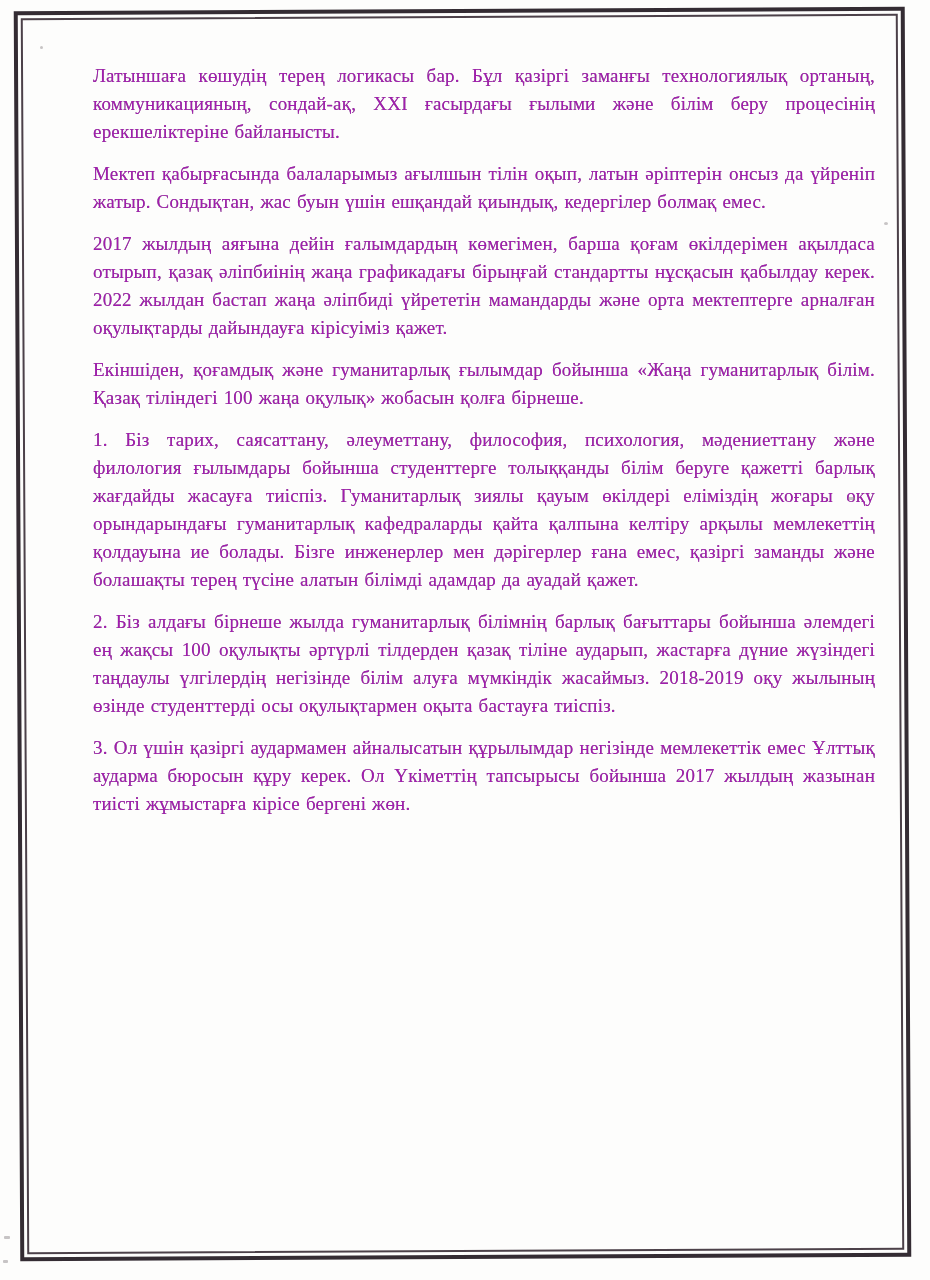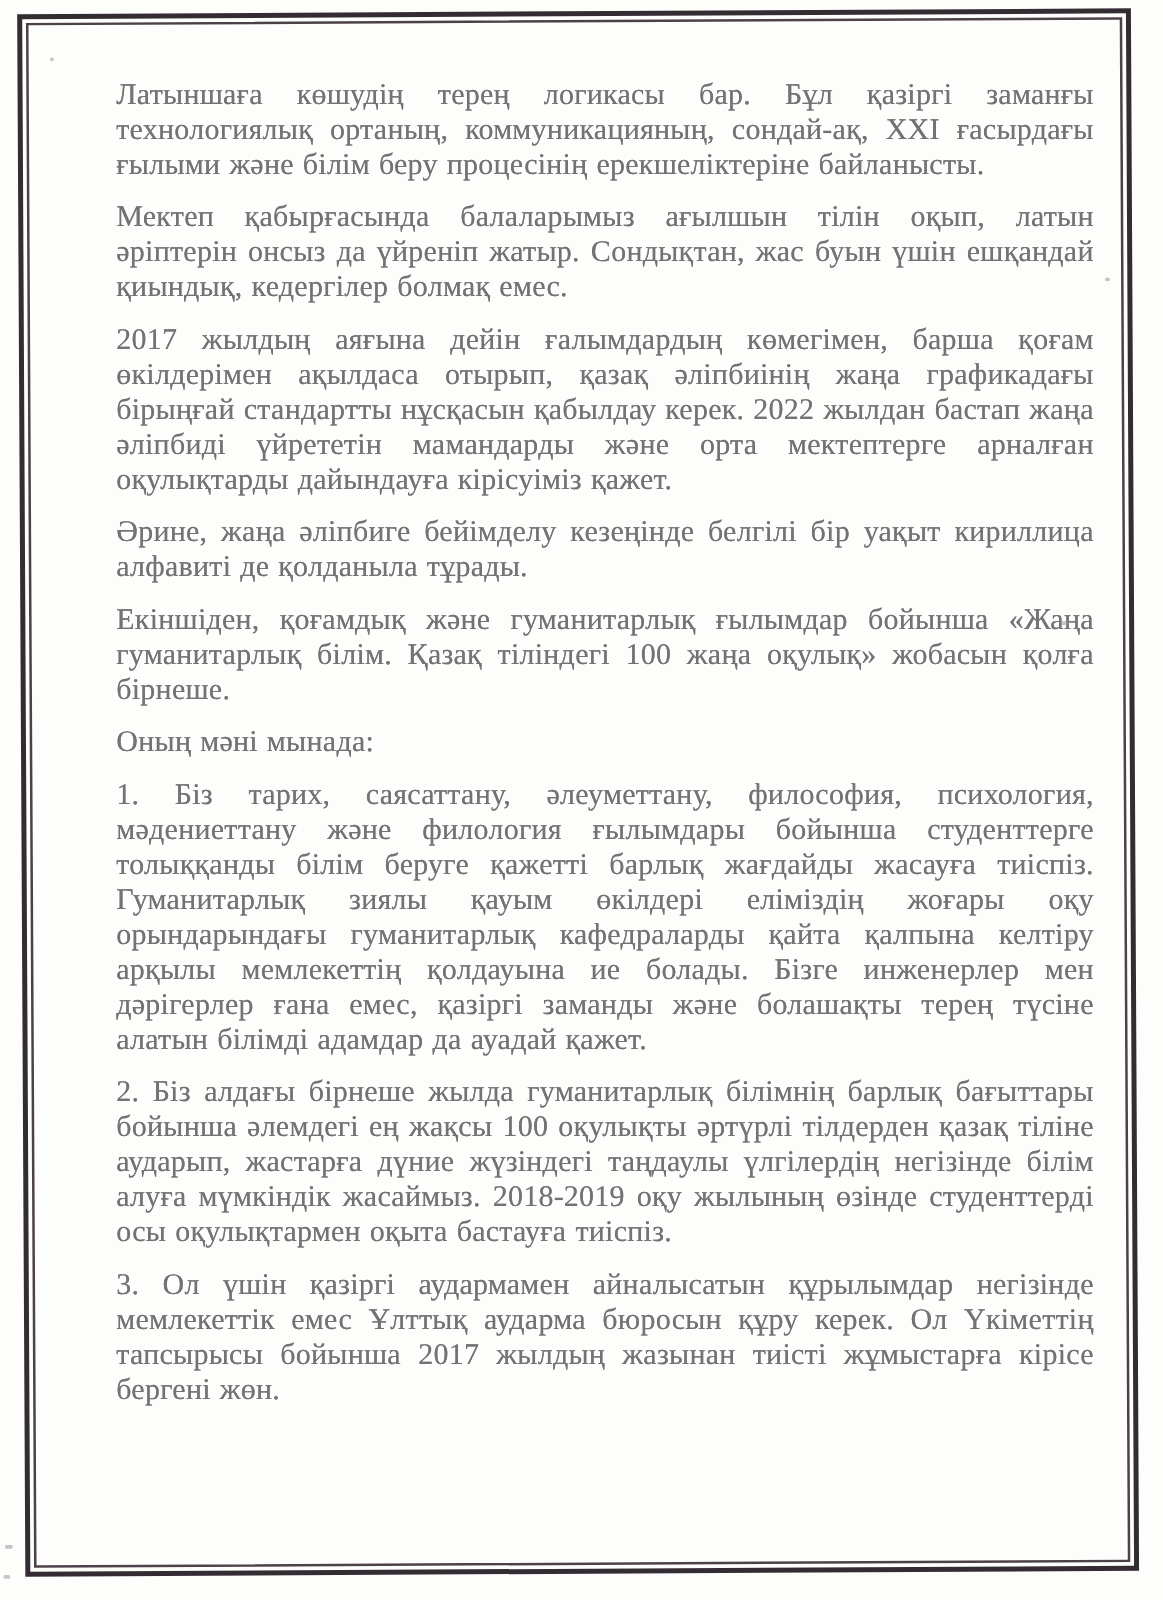--- a/index.html
+++ b/index.html
@@ -35,22 +35,22 @@
     position: absolute;
     inset: 3px;
     border: 2px solid #4c4149;
   }
   
   .content {
     position: absolute;
     left: 93px;
     top: 62px;
     width: 782px;
-    color: #737373;
-    font-size: 24px;
+    color: #a21caf;
+    font-size: 19px;
     line-height: 28px;
     text-align: justify;
     letter-spacing: 0.2px;
     word-spacing: 1px;
     text-shadow: 0 0 0.4px rgba(40, 40, 40, 0.55);
   }
   .content p {
     margin: 0 0 14px 0;
   }
   
@@ -73,23 +73,21 @@
 <div class="page">
 
   <div class="frame-outer">
     <div class="frame-inner"></div>
   </div>
 
   <div class="content">
     <p>Латыншаға көшудің терең логикасы бар. Бұл қазіргі заманғы технологиялық ортаның, коммуникацияның, сондай-ақ, XXI ғасырдағы ғылыми және білім беру процесінің ерекшеліктеріне байланысты.</p>
     <p>Мектеп қабырғасында балаларымыз ағылшын тілін оқып, латын әріптерін онсыз да үйреніп жатыр. Сондықтан, жас буын үшін ешқандай қиындық, кедергілер болмақ емес.</p>
     <p>2017 жылдың аяғына дейін ғалымдардың көмегімен, барша қоғам өкілдерімен ақылдаса отырып, қазақ әліпбиінің жаңа графикадағы бірыңғай стандартты нұсқасын қабылдау керек. 2022 жылдан бастап жаңа әліпбиді үйрететін мамандарды және орта мектептерге арналған оқулықтарды дайындауға кірісуіміз қажет.</p>
-    <p>Әрине, жаңа әліпбиге бейімделу кезеңінде белгілі бір уақыт кириллица алфавиті де қолданыла тұрады.</p>
     <p>Екіншіден, қоғамдық және гуманитарлық ғылымдар бойынша «Жаңа гуманитарлық білім. Қазақ тіліндегі 100 жаңа оқулық» жобасын қолға бірнеше.</p>
-    <p>Оның мәні мынада:</p>
     <p>1. Біз тарих, саясаттану, әлеуметтану, философия, психология, мәдениеттану және филология ғылымдары бойынша студенттерге толыққанды білім беруге қажетті барлық жағдайды жасауға тиіспіз. Гуманитарлық зиялы қауым өкілдері еліміздің жоғары оқу орындарындағы гуманитарлық кафедраларды қайта қалпына келтіру арқылы мемлекеттің қолдауына ие болады. Бізге инженерлер мен дәрігерлер ғана емес, қазіргі заманды және болашақты терең түсіне алатын білімді адамдар да ауадай қажет.</p>
     <p>2. Біз алдағы бірнеше жылда гуманитарлық білімнің барлық бағыттары бойынша әлемдегі ең жақсы 100 оқулықты әртүрлі тілдерден қазақ тіліне аударып, жастарға дүние жүзіндегі таңдаулы үлгілердің негізінде білім алуға мүмкіндік жасаймыз. 2018-2019 оқу жылының өзінде студенттерді осы оқулықтармен оқыта бастауға тиіспіз.</p>
     <p>3. Ол үшін қазіргі аудармамен айналысатын құрылымдар негізінде мемлекеттік емес Ұлттық аударма бюросын құру керек. Ол Үкіметтің тапсырысы бойынша 2017 жылдың жазынан тиісті жұмыстарға кірісе бергені жөн.</p>
   </div>
 
   <div class="speck s1"></div>
   <div class="speck s2"></div>
   <div class="speck s3"></div>
   <div class="speck s4"></div>
   <div class="speck s5"></div>

